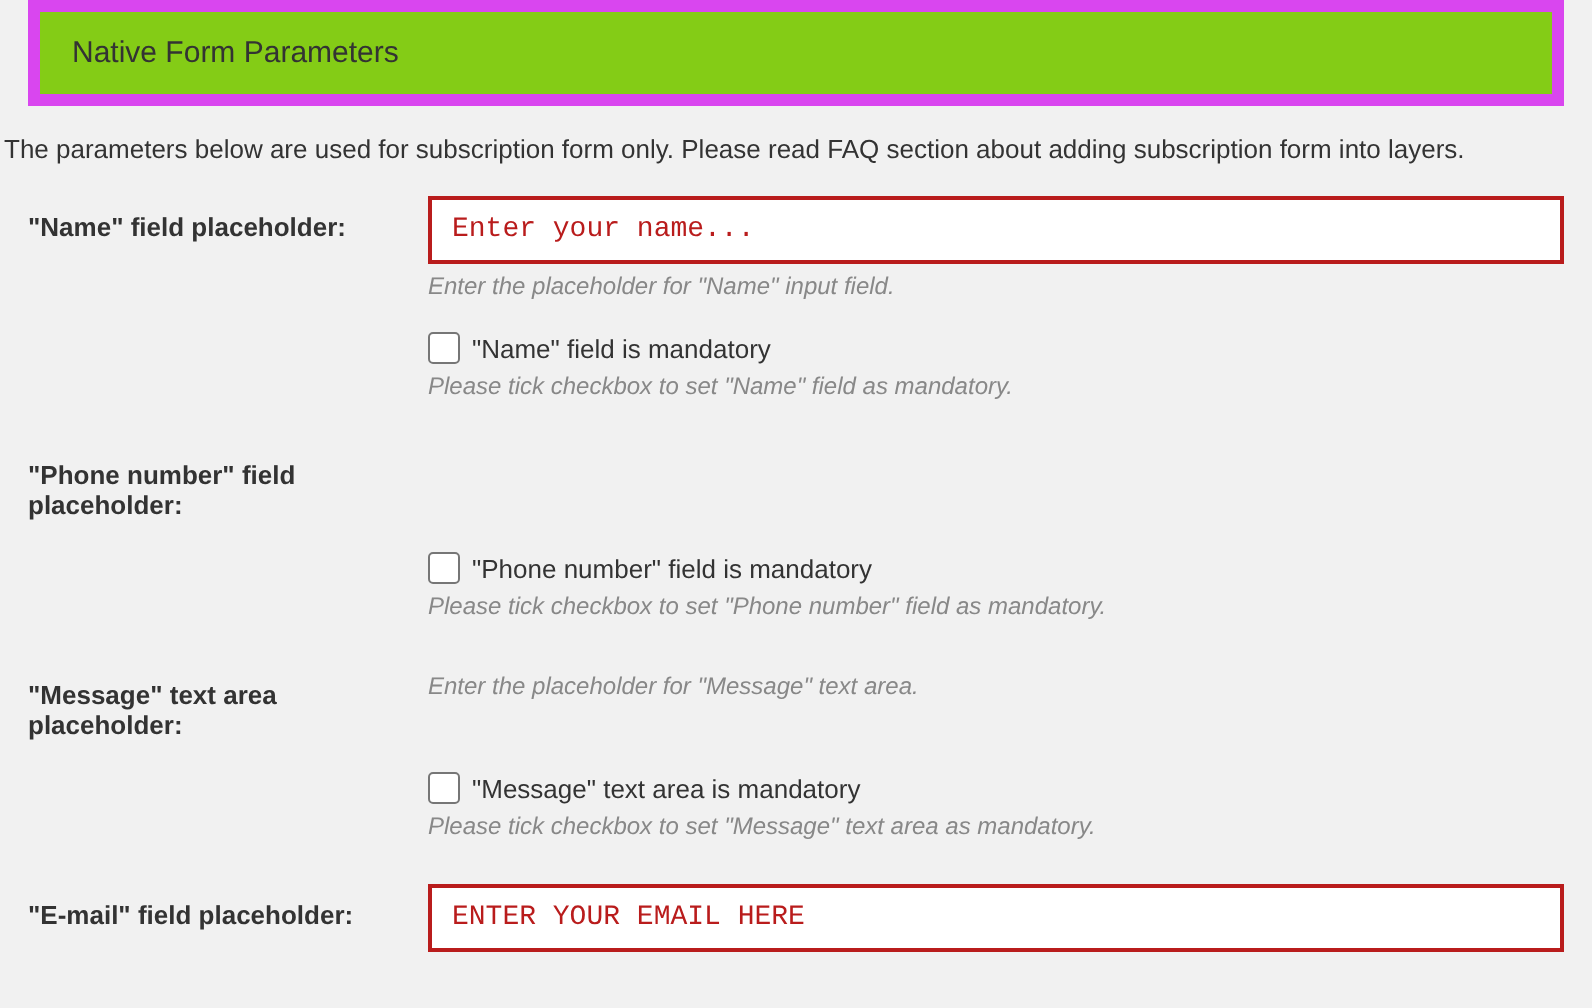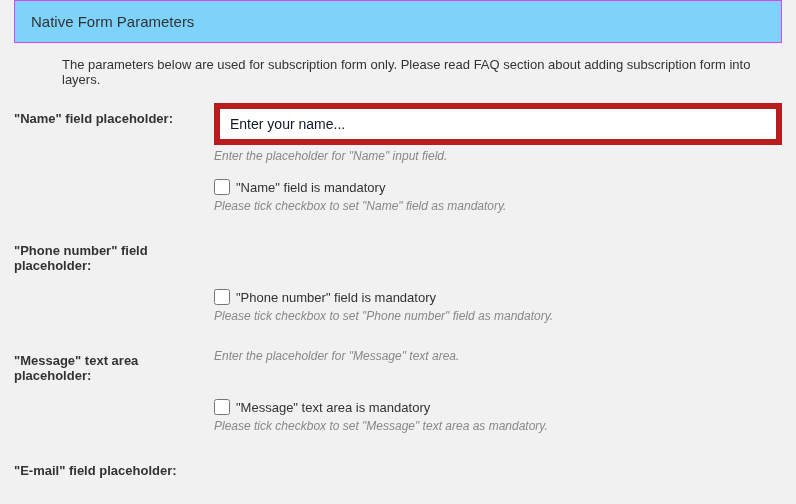--- a/index.html
+++ b/index.html
@@ -8,59 +8,58 @@
       padding: 0;
     }
     body {
       font-family: -apple-system, BlinkMacSystemFont, "Segoe UI", Arial, sans-serif;
       font-size: 13px;
       color: #333;
       background: #f1f1f1;
       width: 796px;
     }
     .panel-header {
-      background: #7dd3fc;
-      border: 1px solid #d946ef;
+      background: #84cc16;
+      border: 6px solid #d946ef;
       padding: 12px 16px;
       margin: 0 14px 14px 14px;
     }
     .panel-header h3 {
       font-size: 15px;
       font-weight: normal;
       color: #333;
     }
     .description {
-      padding: 0 14px 16px 14px;
+      padding: 0 14px 16px 2px;
       color: #333;
       font-size: 13px;
-      margin-left: 48px;
     }
     .form-row {
       display: flex;
       padding: 0 14px 8px 14px;
       align-items: flex-start;
     }
     .form-label {
       width: 200px;
       padding-top: 8px;
       padding-right: 12px;
       font-weight: bold;
       color: #333;
       font-size: 13px;
     }
     .form-control-wrap {
       flex: 1;
     }
     .text-input {
       width: 100%;
       padding: 7px 10px;
-      border: 6px solid #b91c1c;
+      border: 2px solid #b91c1c;
       font-size: 14px;
-      color: #0f172a;
-      font-family: Liberation Sans, sans-serif;
+      color: #b91c1c;
+      font-family: Liberation Mono, monospace;
     }
     .hint {
       font-style: italic;
       color: #888;
       font-size: 12px;
       margin-top: 4px;
     }
     .checkbox-row {
       display: flex;
       padding: 0 14px 8px 14px;
@@ -150,13 +149,16 @@
       <label>"Message" text area is mandatory</label>
     </div>
     <div class="hint">Please tick checkbox to set "Message" text area as mandatory.</div>
   </div>
 </div>
 
 <div class="section-gap"></div>
 
 <div class="form-row">
   <div class="form-label">"E-mail" field placeholder:</div>
+  <div class="form-control-wrap">
+    <input type="text" class="text-input" value="ENTER YOUR EMAIL HERE" style="">
+  </div>
 </div>
 
 </body></html>

